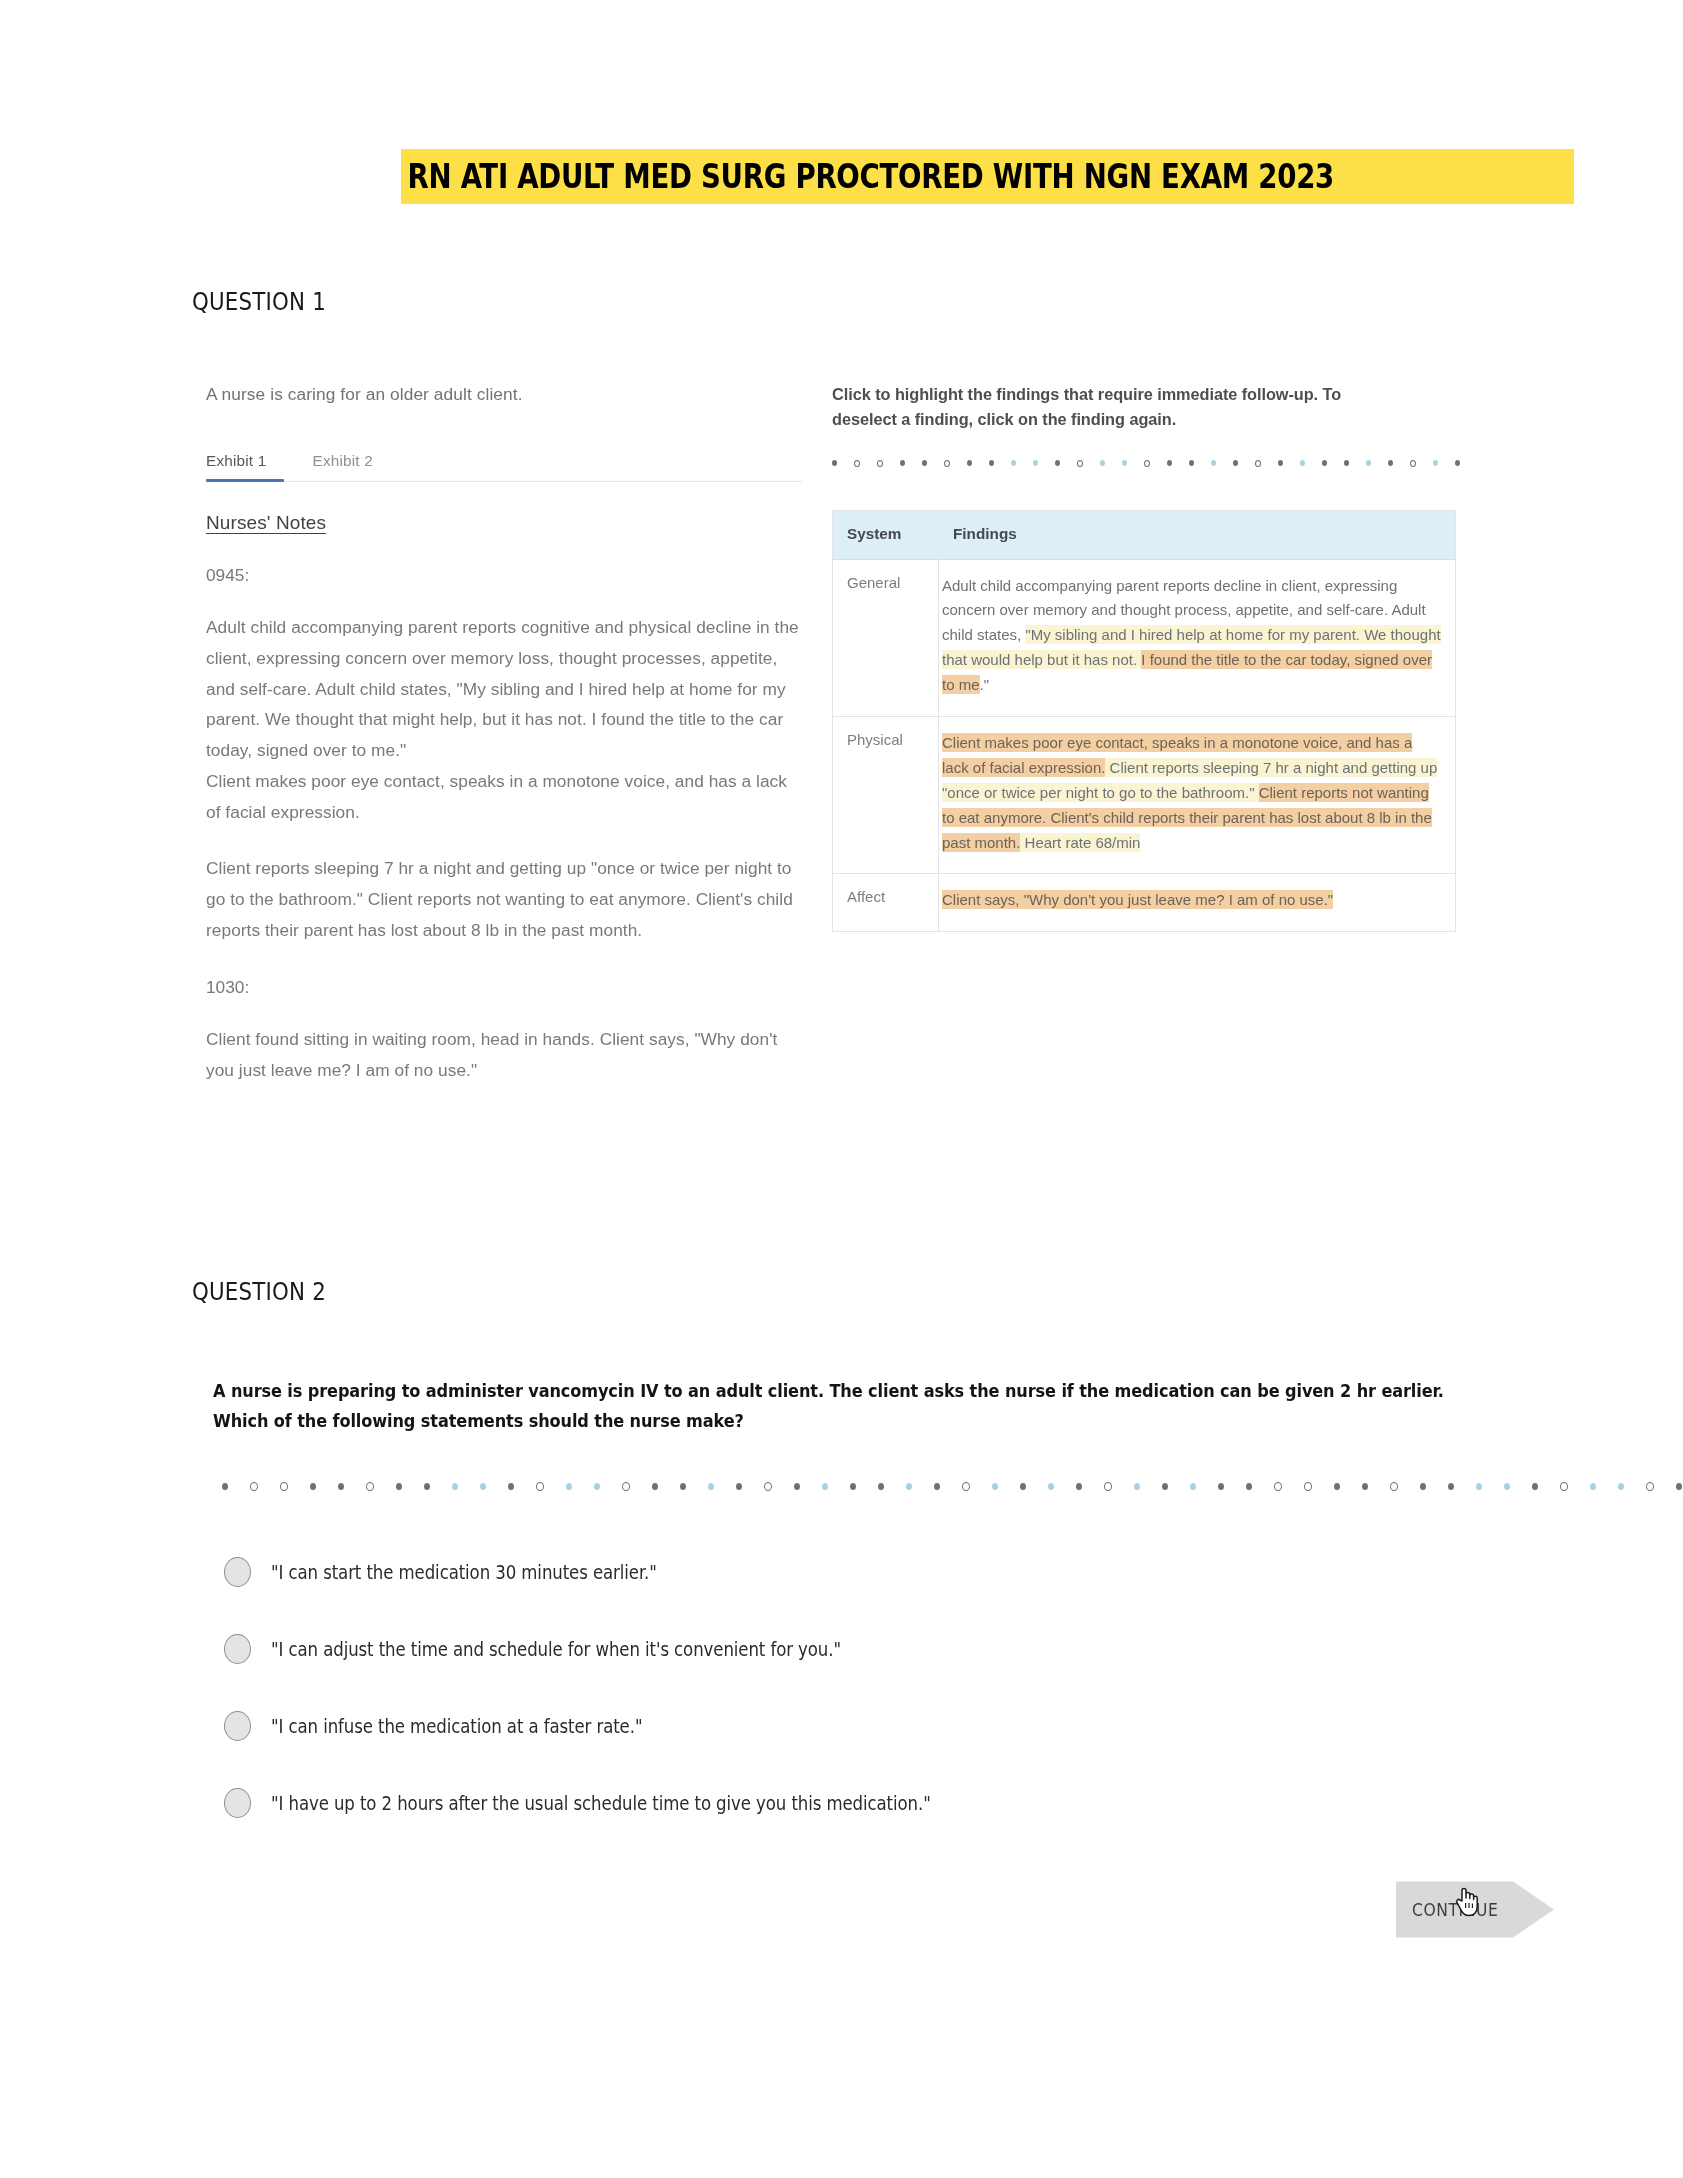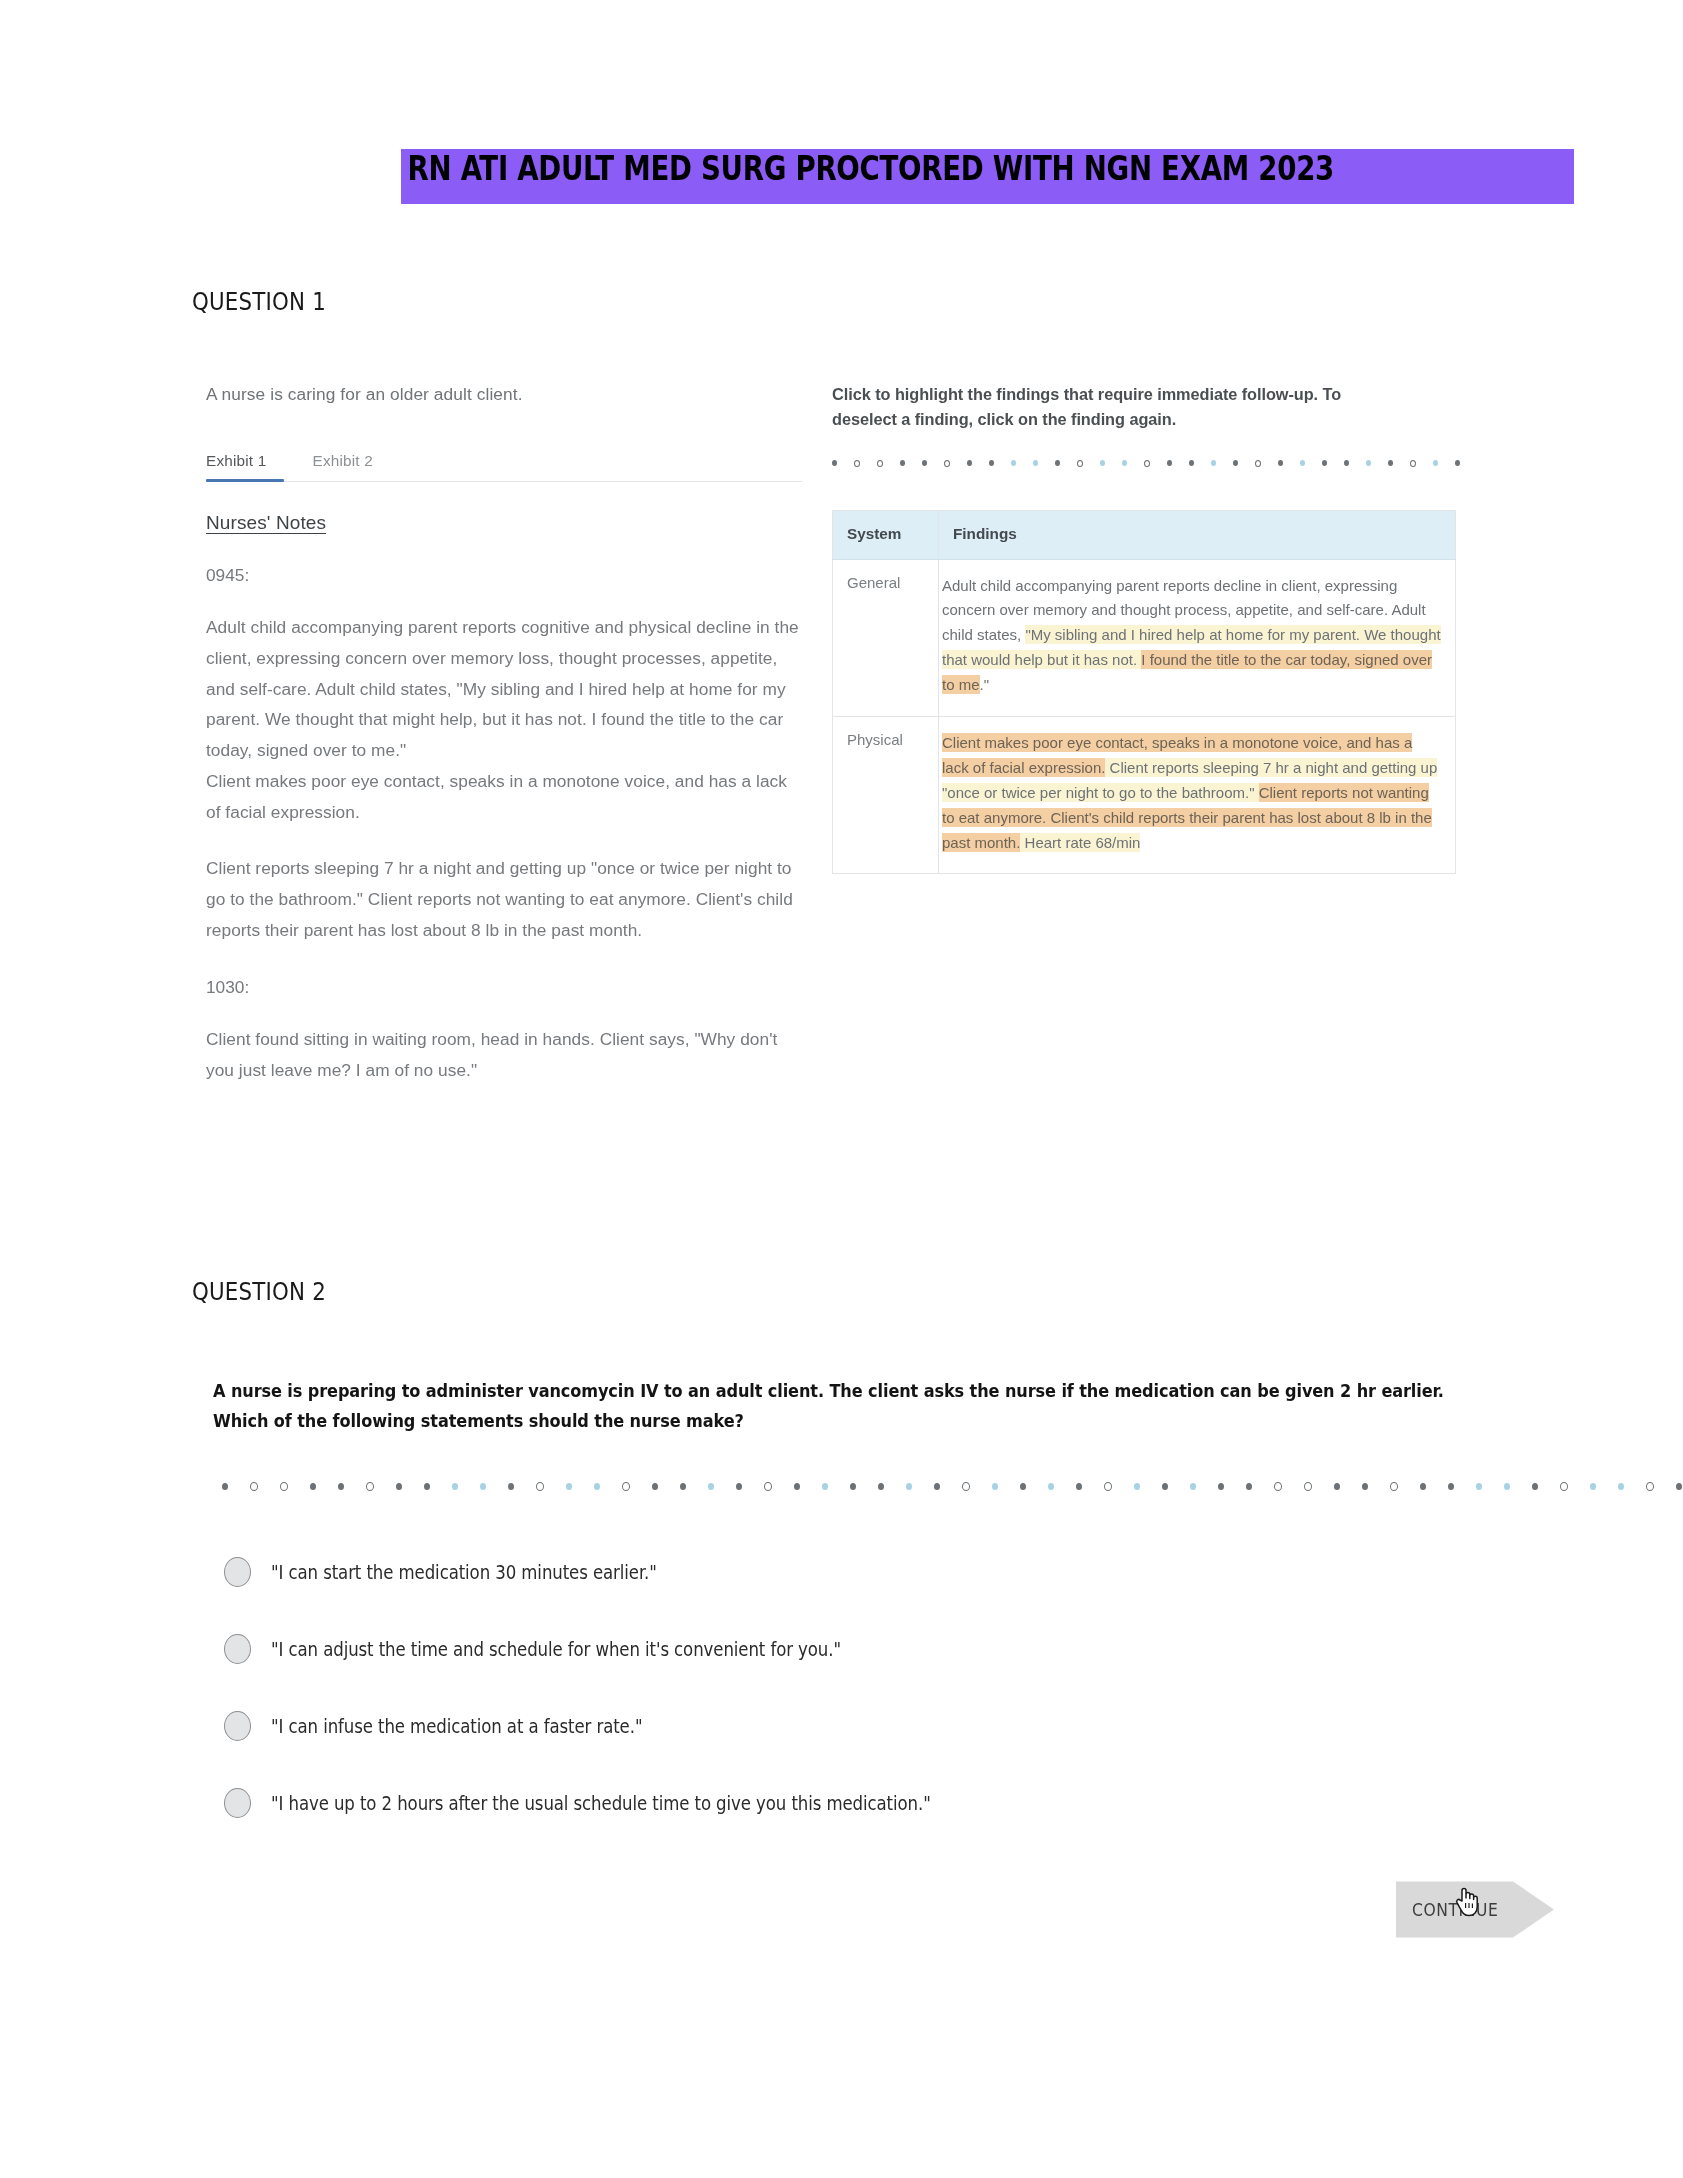--- a/index.html
+++ b/index.html
@@ -16,22 +16,23 @@
     overflow: hidden;
   }
 
   
   .title-banner {
     position: absolute;
     left: 401px;
     top: 149px;
     width: 1173px;
     height: 55px;
-    background: #8b5cf6;
-    display: flex;
+    background: #fde047;
+    display: flex;
+    align-items: center;
   }
   .title-text {
     font-family: "Liberation Sans Narrow", "DejaVu Sans Condensed", "Liberation Sans", sans-serif;
     font-weight: bold;
     font-size: 33px;
     letter-spacing: -0.3px;
     transform: scaleX(0.93);
     transform-origin: left center;
     white-space: nowrap;
     color: #000;
@@ -377,20 +378,24 @@
         </tr>
       </thead>
       <tbody id="findings-body">
           <tr>
             <td class="sys-cell">General</td>
             <td class="find-cell"><span>Adult child accompanying parent reports decline in client, expressing concern over memory and thought process, appetite, and self-care. Adult child states, </span><mark class="hl-yellow">"My sibling and I hired help at home for my parent. We thought that would help but it has not. </mark><mark class="hl-orange">I found the title to the car today, signed over to me</mark><span>."</span></td>
           </tr>
           <tr>
             <td class="sys-cell">Physical</td>
             <td class="find-cell"><mark class="hl-orange">Client makes poor eye contact, speaks in a monotone voice, and has a lack of facial expression.</mark><mark class="hl-yellow"> Client reports sleeping 7 hr a night and getting up "once or twice per night to go to the bathroom." </mark><mark class="hl-orange">Client reports not wanting to eat anymore. Client's child reports their parent has lost about 8 lb in the past month.</mark><mark class="hl-yellow"> Heart rate 68/min</mark></td>
+          </tr>
+          <tr>
+            <td class="sys-cell">Affect</td>
+            <td class="find-cell"><mark class="hl-orange">Client says, "Why don't you just leave me? I am of no use."</mark></td>
           </tr>
         </tbody>
     </table>
   </div>
 </div>
 
 <div class="q-heading" id="q2-heading">QUESTION 2</div>
 
 <div class="q2-shot">
   <div class="q2-stem">A nurse is preparing to administer vancomycin IV to an adult client. The client asks the nurse if the medication can be given 2 hr earlier. Which of the following statements should the nurse make?</div>

